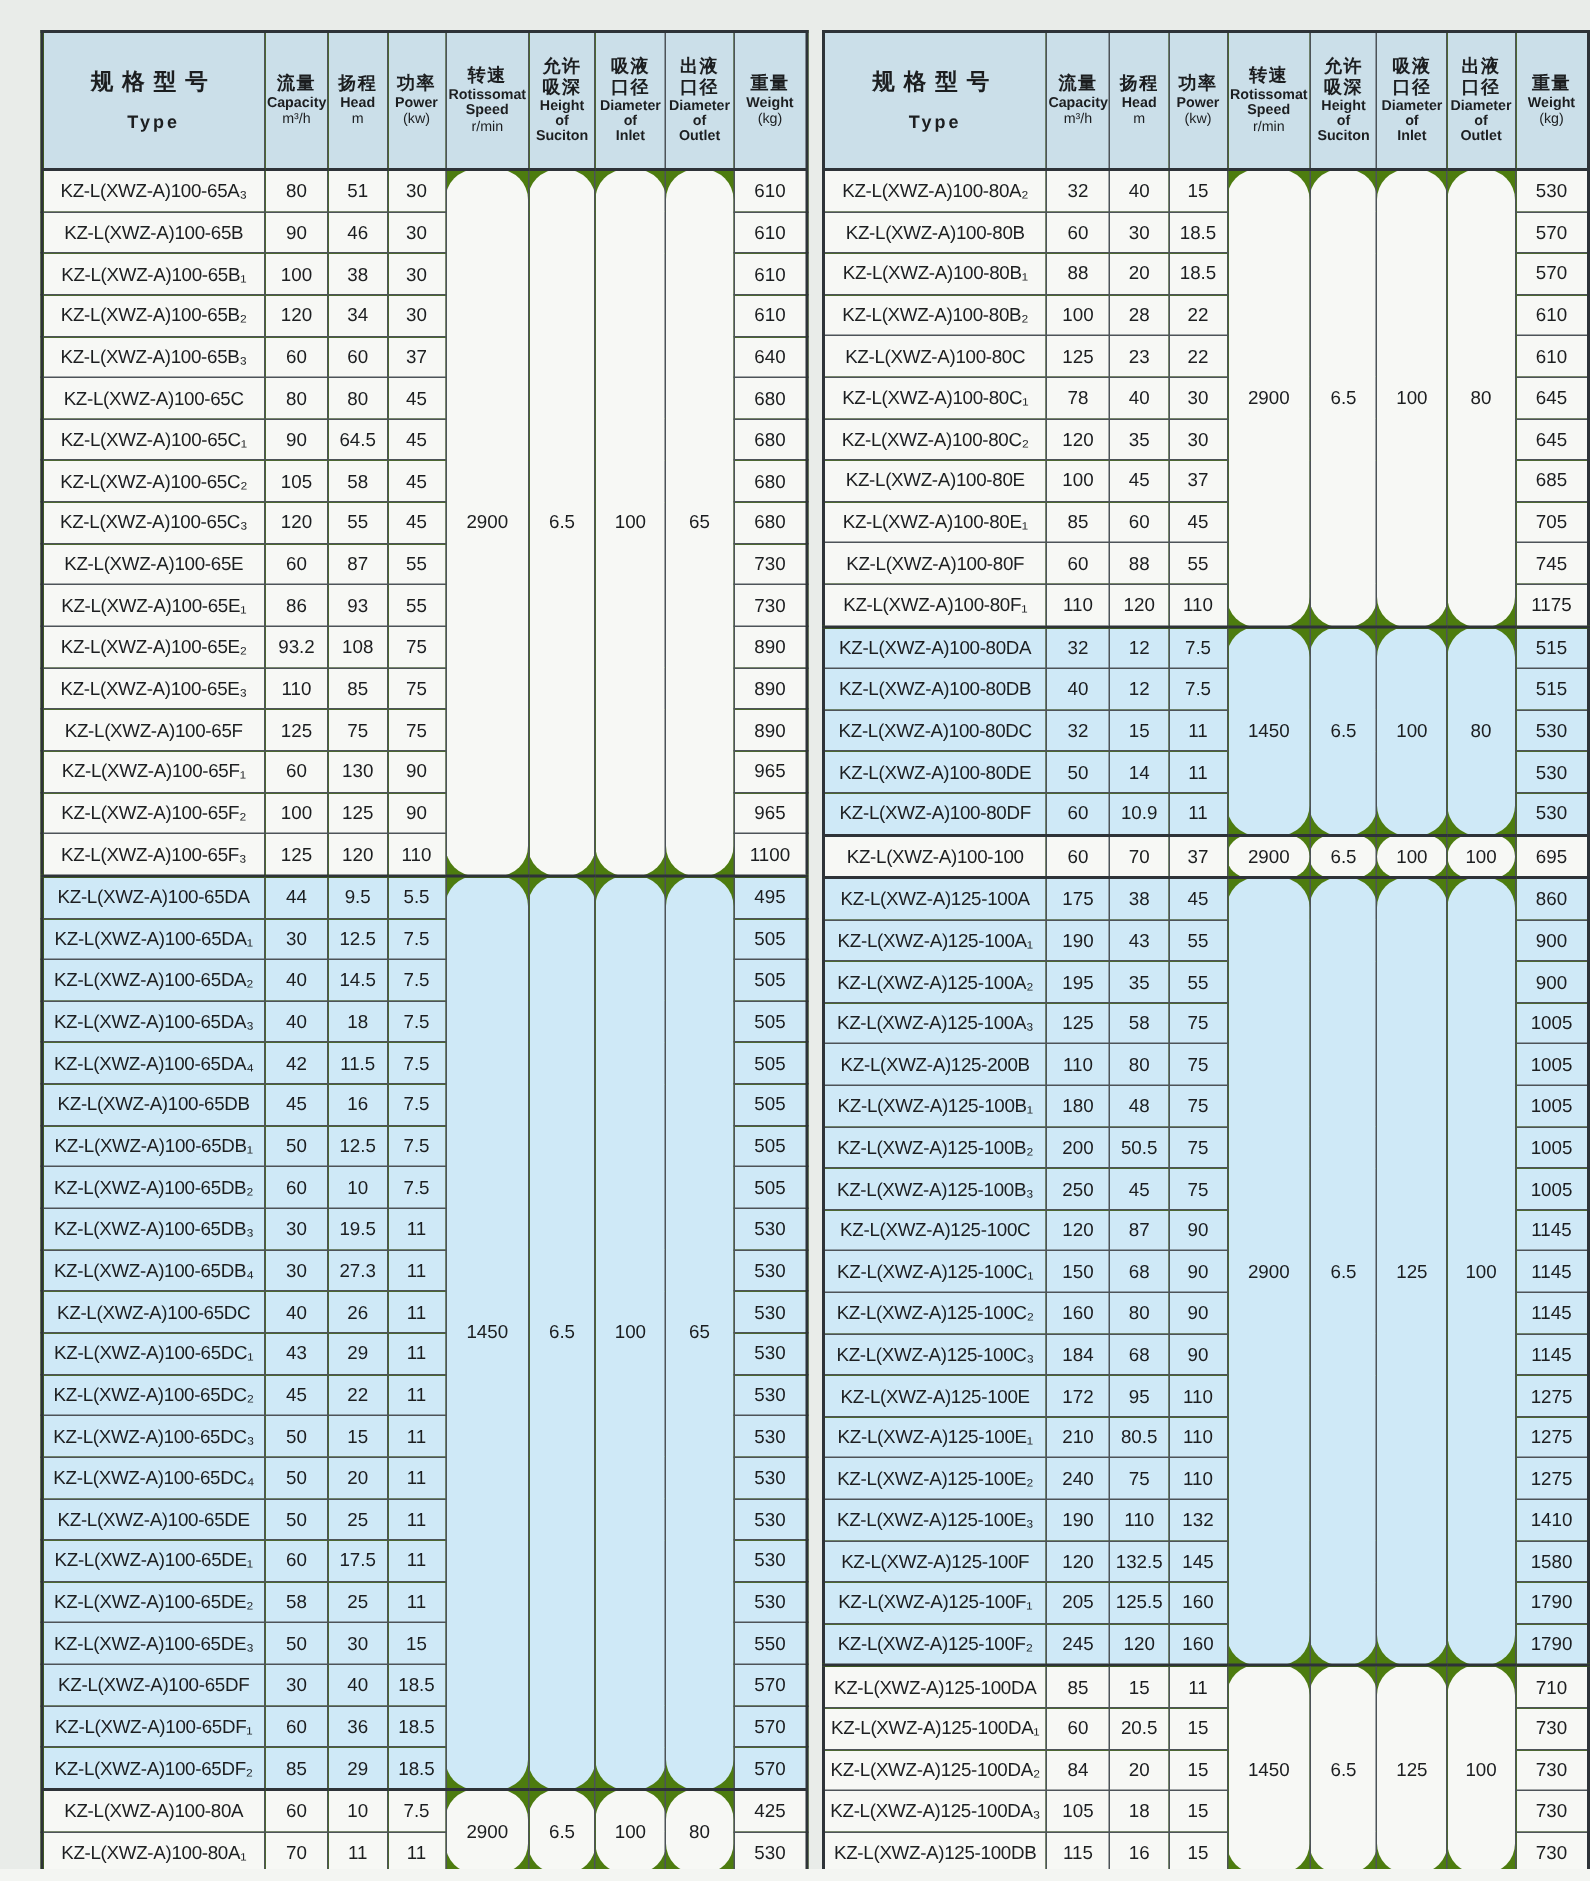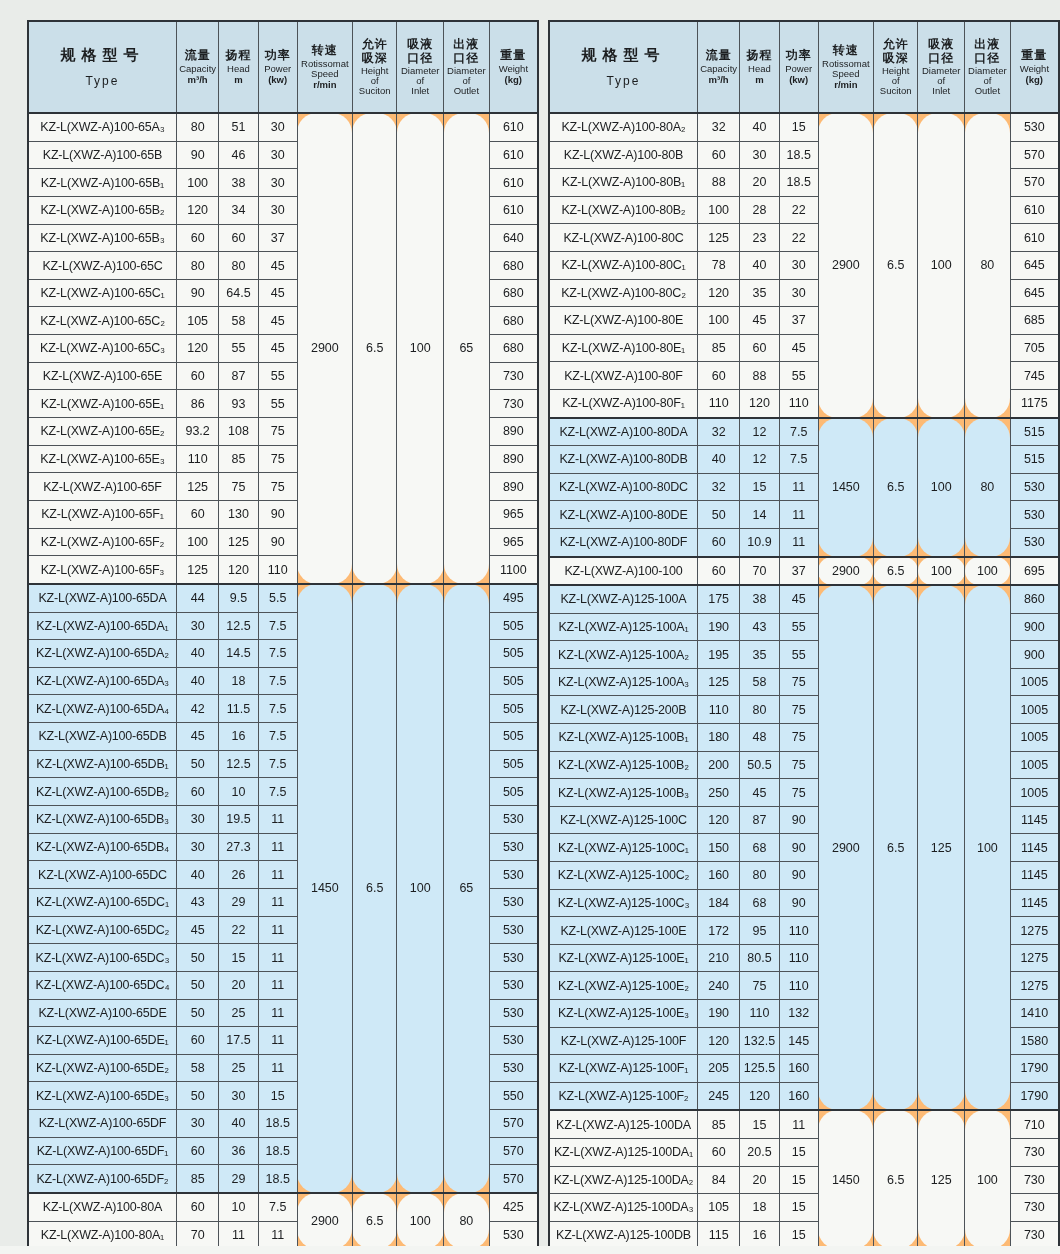--- a/index.html
+++ b/index.html
@@ -13,39 +13,39 @@
   .sheet{
     display:flex;
     gap:9px;
     padding:20px 0 0 27px;
   }
   table.spec{
     border-collapse:collapse;
     table-layout:fixed;
     width:588px;
     border:2px solid #2e3338;
-    background:#fdba74;
+    background:#4d7c0f;
   }
   table.spec th, table.spec td{
     border:1px solid #4d5358;
     padding:0 2px;
     overflow:hidden;
     white-space:nowrap;
   }
   table.spec thead th{
     background:#cbdfe9;
     height:86px;
     vertical-align:middle;
     text-align:center;
     font-weight:bold;
     padding:2px 1px;
   }
   th .zh{font-size:12px;line-height:1.15;white-space:pre-line;letter-spacing:1px;}
-  th .en{font-size:9.5px;line-height:1.05;font-weight:normal;white-space:pre-line;margin-top:1px;}
-  th .unit{font-size:9.5px;line-height:1.1;font-weight:bold;margin-top:1px;}
+  th .en{font-size:9.5px;line-height:1.05;font-weight:bold;white-space:pre-line;margin-top:1px;}
+  th .unit{font-size:9.5px;line-height:1.1;font-weight:normal;margin-top:1px;}
   th.type-h .zh{font-size:15px;letter-spacing:6px;}
   th.type-h .en{font-size:12px;letter-spacing:2px;margin-top:12px;}
   table.spec tbody td{
     height:26.6px;
     text-align:center;
     font-size:12.5px;
   }
   td.type-cell{
     text-align:left;
     padding-left:7px;

